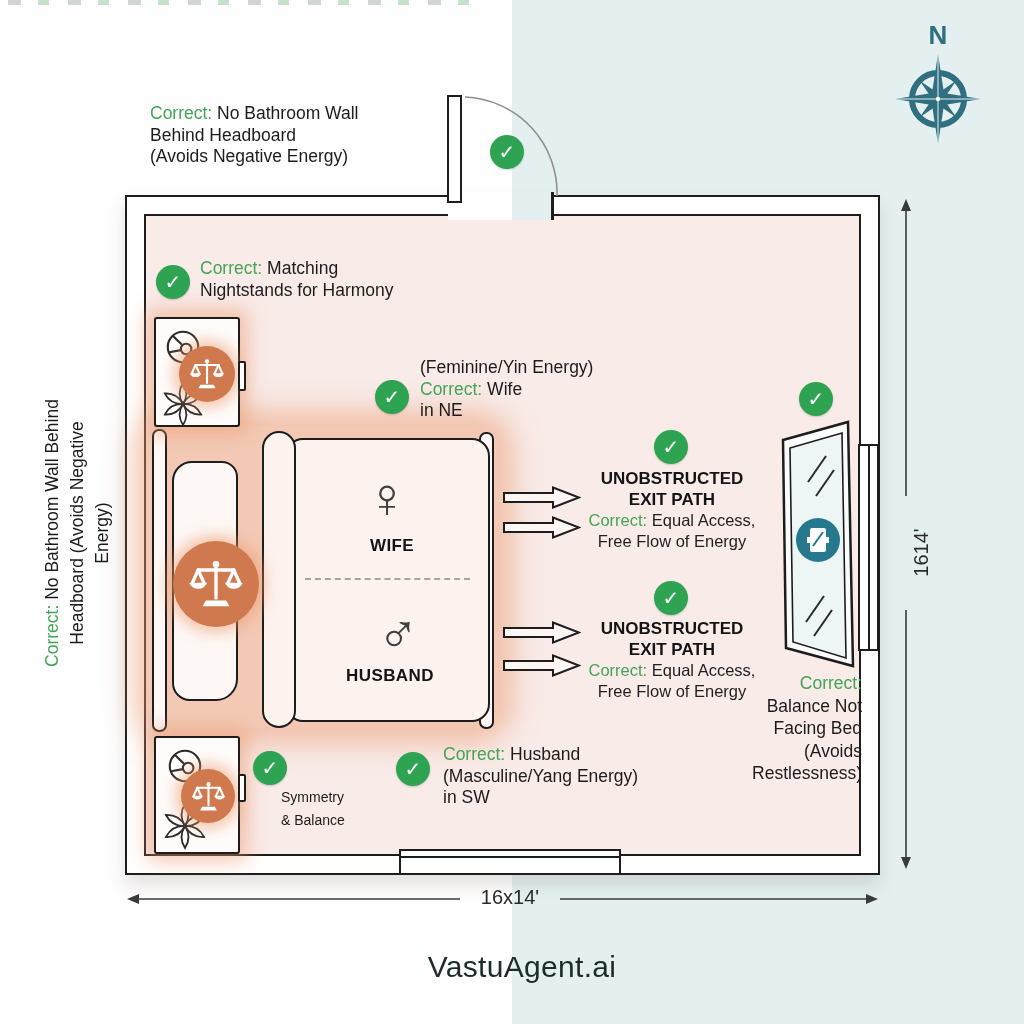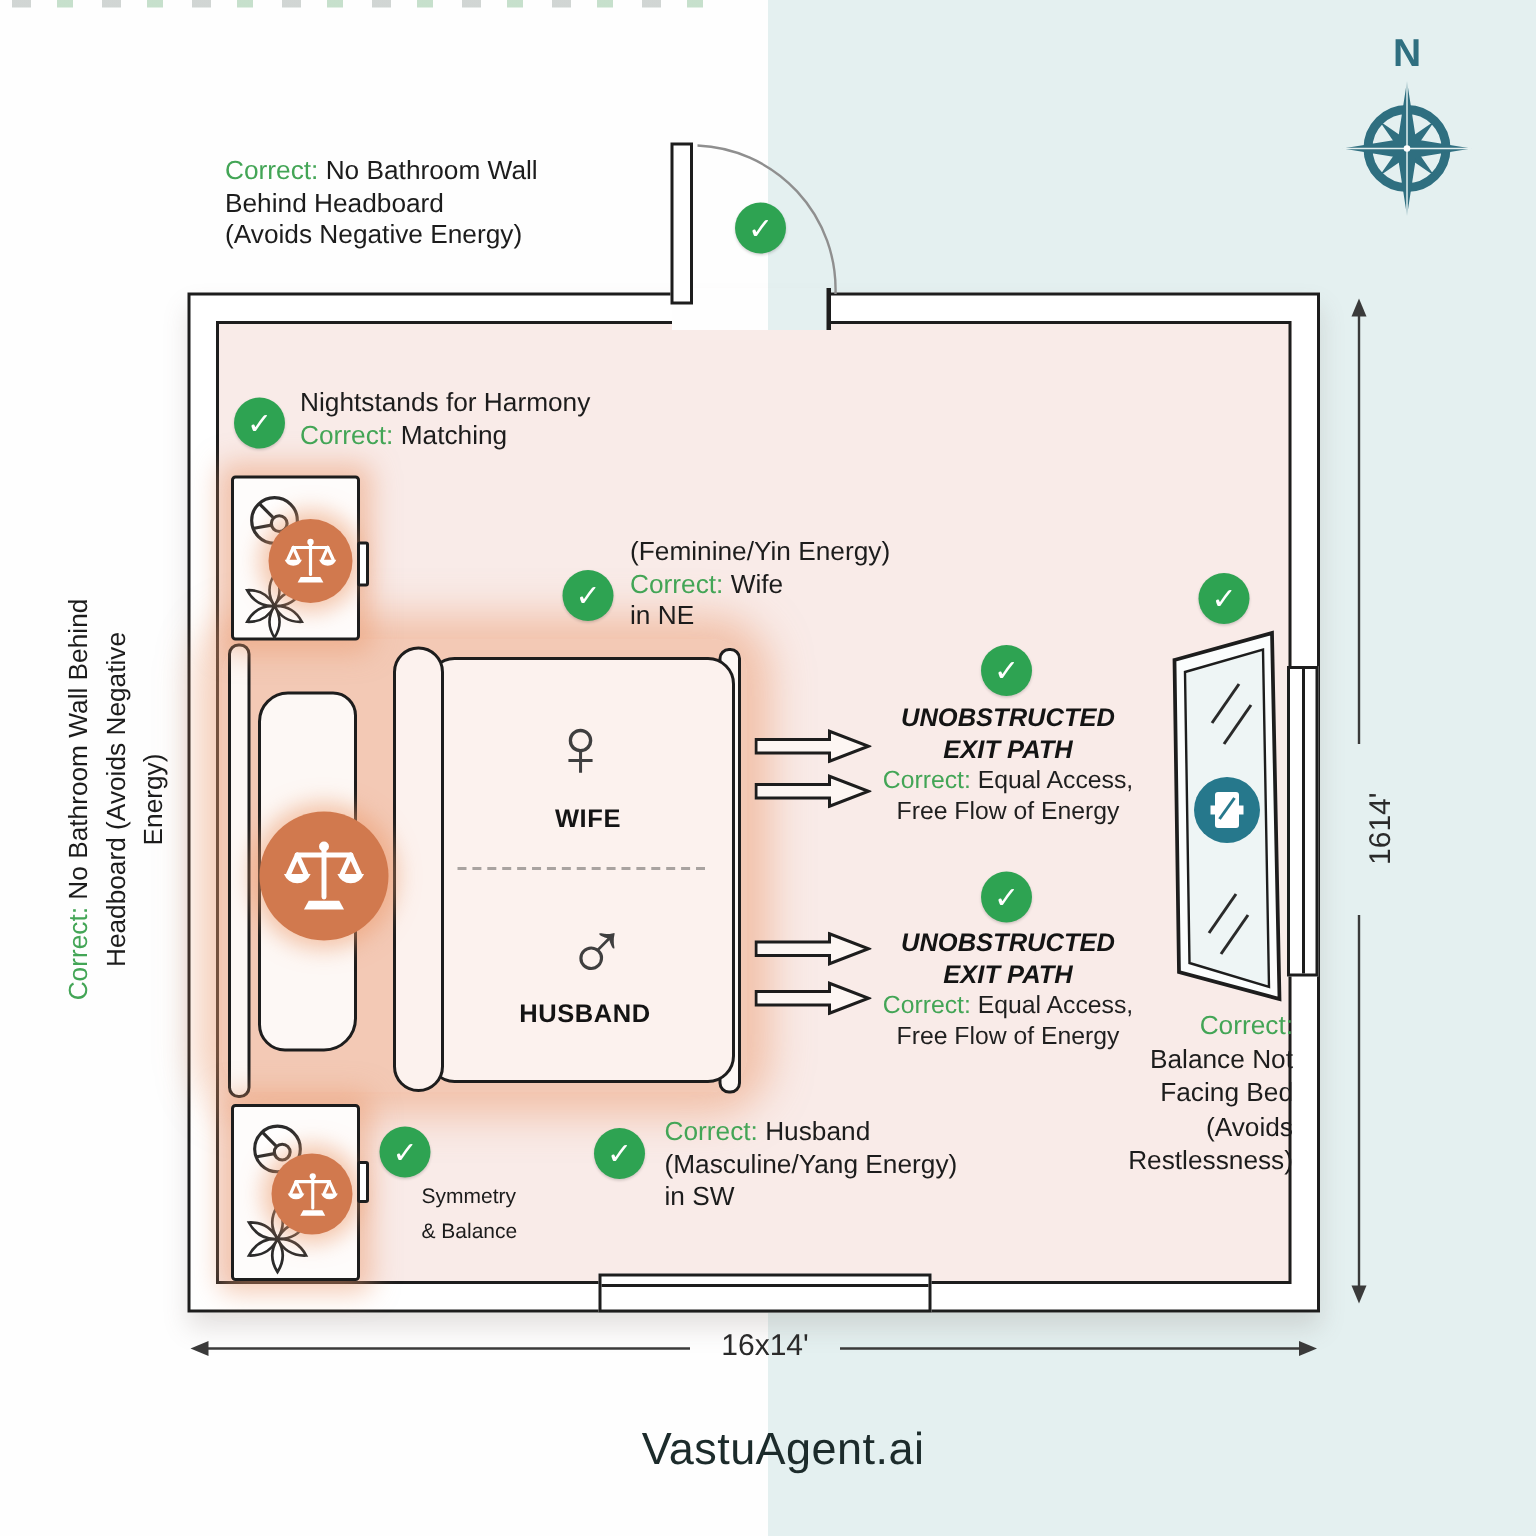--- a/index.html
+++ b/index.html
@@ -34,21 +34,21 @@
   .gender{color:#3f3f3f;font-weight:700;line-height:1;}
   .bedlabel{font-size:17px;font-weight:700;letter-spacing:.4px;text-align:center;color:#141414;}
   .dash-div{left:305px;top:578px;width:165px;border-top:2px dashed #a9a3a0;}
   
   .check{width:34px;height:34px;border-radius:50%;background:#2ea352;color:#fff;display:flex;align-items:center;
          justify-content:center;font-size:20px;font-weight:700;box-shadow:0 1px 2px rgba(0,0,0,.18);}
   
   .ann{font-size:17.5px;line-height:21.5px;font-weight:500;color:#1c1c1c;}
   .green{color:#43a556;}
   .exit-block{width:220px;text-align:center;}
-  .exit-title{font-size:17px;font-weight:700;line-height:21px;color:#141414;font-style:italic;}
+  .exit-title{font-size:17px;font-weight:700;line-height:21px;color:#141414;}
   .exit-detail{font-size:16.5px;line-height:21px;font-weight:500;}
   .dim-label{font-size:20px;font-weight:500;color:#2a2a2a;text-align:center;}
   .brand{font-size:30px;font-weight:500;color:#1c2b2b;text-align:center;letter-spacing:.3px;}
   .compass-n{width:40px;text-align:center;font-size:26px;font-weight:700;color:#2f6f80;}
   svg{display:block;}
   .overlay{pointer-events:none;}
 </style>
 </head>
 <body>
 
@@ -255,22 +255,22 @@
   </div>
 
 
   <div class="abs ann" style="left:-78px;top:493px;width:316px;height:80px;transform:rotate(-90deg);text-align:center;line-height:25px;">
     <div><span class="green">Correct:</span> <span>No Bathroom Wall Behind</span></div>
     <div>Headboard (Avoids Negative</div>
     <div>Energy)</div>
   </div>
 
   <div class="abs ann" style="left:200px;top:258px;width:240px;">
+    <div><span class="green">Correct:</span> <span>Matching</span></div>
     <div>Nightstands for Harmony</div>
-    <div><span class="green">Correct:</span> <span>Matching</span></div>
   </div>
 
   <div class="abs ann" style="left:420px;top:357px;width:220px;">
     <div>(Feminine/Yin Energy)</div>
     <div><span class="green">Correct:</span> <span>Wife</span></div>
     <div>in NE</div>
   </div>
 
   <div class="abs ann" style="left:443px;top:744px;width:240px;">
     <div><span class="green">Correct:</span> <span>Husband</span></div>

